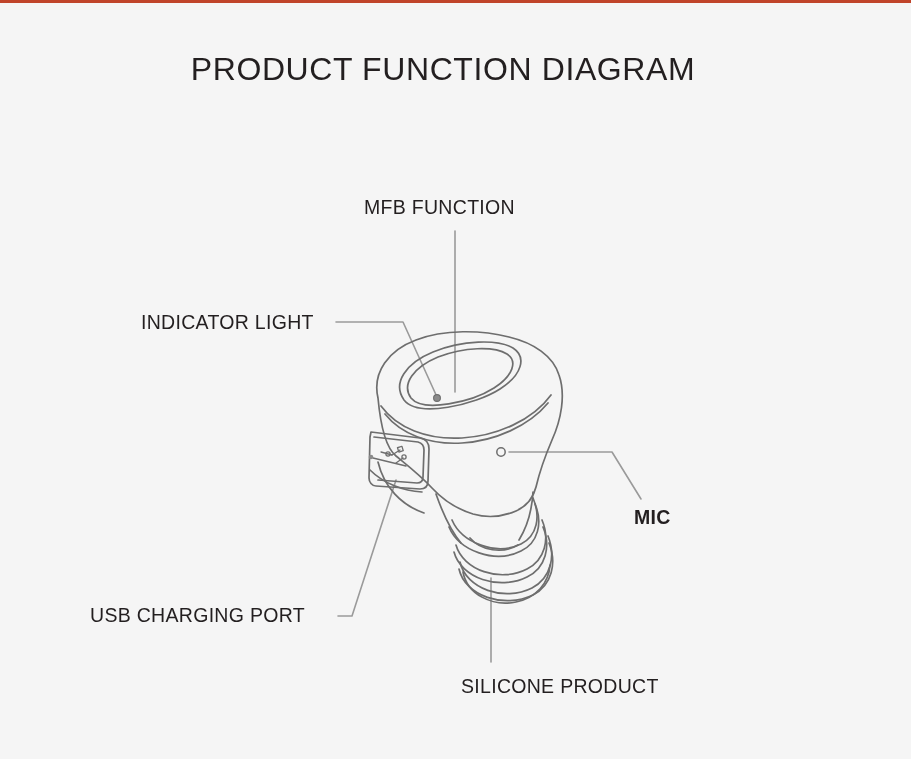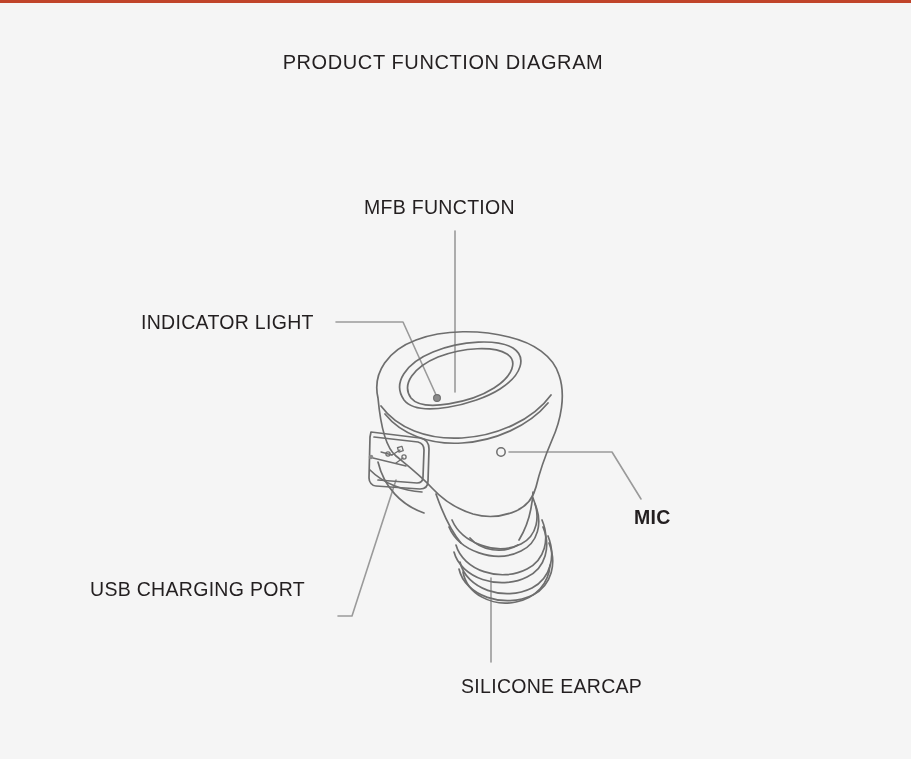--- a/index.html
+++ b/index.html
@@ -34,38 +34,38 @@
     left: 0;
     top: 0;
     display: block;
   }
   .diagram-title {
     position: absolute;
     left: 0;
     top: 51px;
     width: 886px;
     text-align: center;
-    font-size: 20px;
+    font-size: 32px;
     letter-spacing: 0.6px;
     color: #231f20;
     font-weight: 400;
     white-space: nowrap;
   }
   .callout-label {
     position: absolute;
     font-size: 19.5px;
     letter-spacing: 0.3px;
     color: #231f20;
     white-space: nowrap;
     font-weight: 400;
   }
   #label-mfb-function     { left: 364px; top: 196px; }
   #label-indicator-light  { left: 141px; top: 311px; }
   #label-mic              { left: 634px; top: 506px; font-weight: bold; }
-  #label-usb-charging     { left: 90px;  top: 578px; }
+  #label-usb-charging     { left: 90px;  top: 604px; }
   #label-silicone-earcap  { left: 461px; top: 675px; }
 </style>
 </head>
 <body>
 
 <div id="top-accent-bar"></div>
 
 <div id="diagram-stage">
 
   <svg id="diagram-svg" width="911" height="759" viewBox="0 0 911 759" xmlns="http://www.w3.org/2000/svg">
@@ -186,15 +186,15 @@
   <div class="diagram-title">PRODUCT FUNCTION DIAGRAM</div>
 
   <div class="callout-label" id="label-mfb-function">MFB FUNCTION</div>
 
   <div class="callout-label" id="label-indicator-light">INDICATOR LIGHT</div>
 
   <div class="callout-label" id="label-mic">MIC</div>
 
   <div class="callout-label" id="label-usb-charging">USB CHARGING PORT</div>
 
-  <div class="callout-label" id="label-silicone-earcap">SILICONE EARCAP</div>
+  <div class="callout-label" id="label-silicone-earcap">SILICONE PRODUCT</div>
 
 </div>
 
 </body></html>

